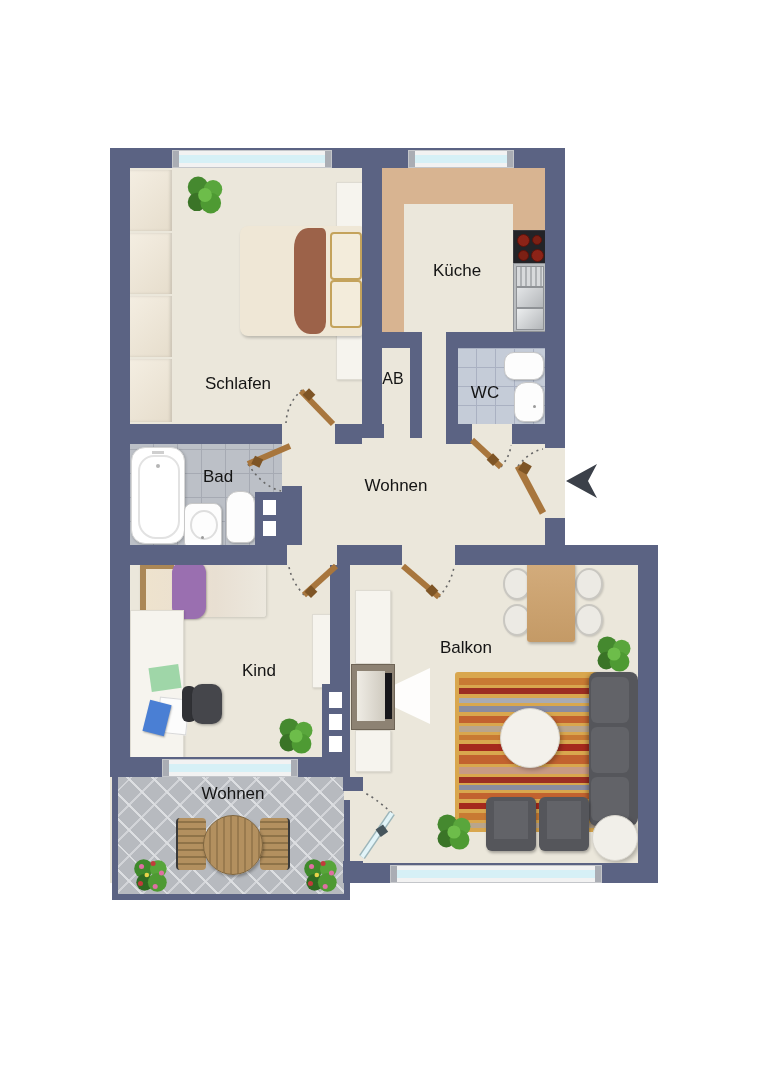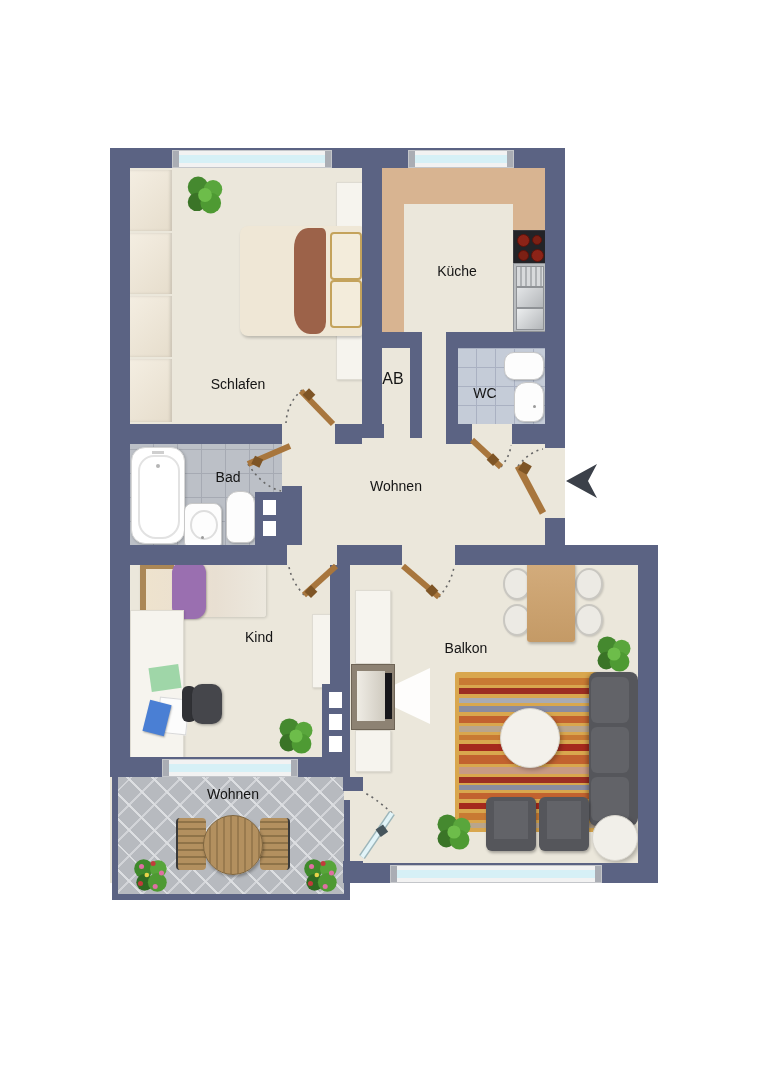--- a/index.html
+++ b/index.html
@@ -16,21 +16,21 @@
     --sofa:#55565b;
     --sofa-c:#626368;
     --wood:#b3905f;
   }
   html,body{margin:0;padding:0;background:#fff;}
   body{font-family:"Liberation Sans", sans-serif;}
   #plan{position:relative;width:763px;height:1080px;background:#ffffff;overflow:hidden;}
   .abs{position:absolute;}
   .wall{position:absolute;background:var(--wall);}
   .floor{position:absolute;background:var(--floor);}
-  .label{position:absolute;transform:translate(-50%,-50%);font-size:14px;color:#141414;white-space:nowrap;z-index:7;}
+  .label{position:absolute;transform:translate(-50%,-50%);font-size:17px;color:#141414;white-space:nowrap;z-index:7;}
   .label.small{font-size:16px;}
   .window{position:absolute;background:#f2f2f2;border:1px solid #c4c6ca;z-index:4;}
   .window .glass{position:absolute;left:5px;right:5px;top:4px;bottom:4px;background:var(--glass);}
   .window .cap{position:absolute;top:0;bottom:0;width:6px;background:#aaadb4;}
   .window .cap.l{left:0;} .window .cap.r{right:0;}
   .tiles-bad{position:absolute;background:
     repeating-linear-gradient(0deg,transparent 0 23px,var(--bad-line) 23px 24px),
     repeating-linear-gradient(90deg,transparent 0 23px,var(--bad-line) 23px 24px),
     var(--bad-tile);}
   .tiles-wc{position:absolute;background:
@@ -313,19 +313,19 @@
       <line x1="362" y1="857" x2="392" y2="813" stroke="#e2f4f8" stroke-width="4"></line>
       <rect x="378" y="826" width="9" height="9" fill="#46555c" transform="rotate(55 382 830)"></rect>
     </g>
     <polygon points="566,481 597,464 588,481 597,498" fill="#3b4049"></polygon>
   </svg>
 
   <div class="label" style="left:238px;top:384px;">Schlafen</div>
   <div class="label" style="left:457px;top:271px;">Küche</div>
   <div class="label small" style="left:393px;top:379px;">AB</div>
   <div class="label" style="left:485px;top:393px;">WC</div>
-  <div class="label" style="left:228px;top:477px;">Bad</div>
+  <div class="label" style="left:218px;top:477px;">Bad</div>
   <div class="label" style="left:396px;top:486px;">Wohnen</div>
-  <div class="label" style="left:259px;top:637px;">Kind</div>
+  <div class="label" style="left:259px;top:671px;">Kind</div>
   <div class="label" style="left:466px;top:648px;">Balkon</div>
   <div class="label" style="left:233px;top:794px;">Wohnen</div>
 
 </div>
 
 </body></html>

